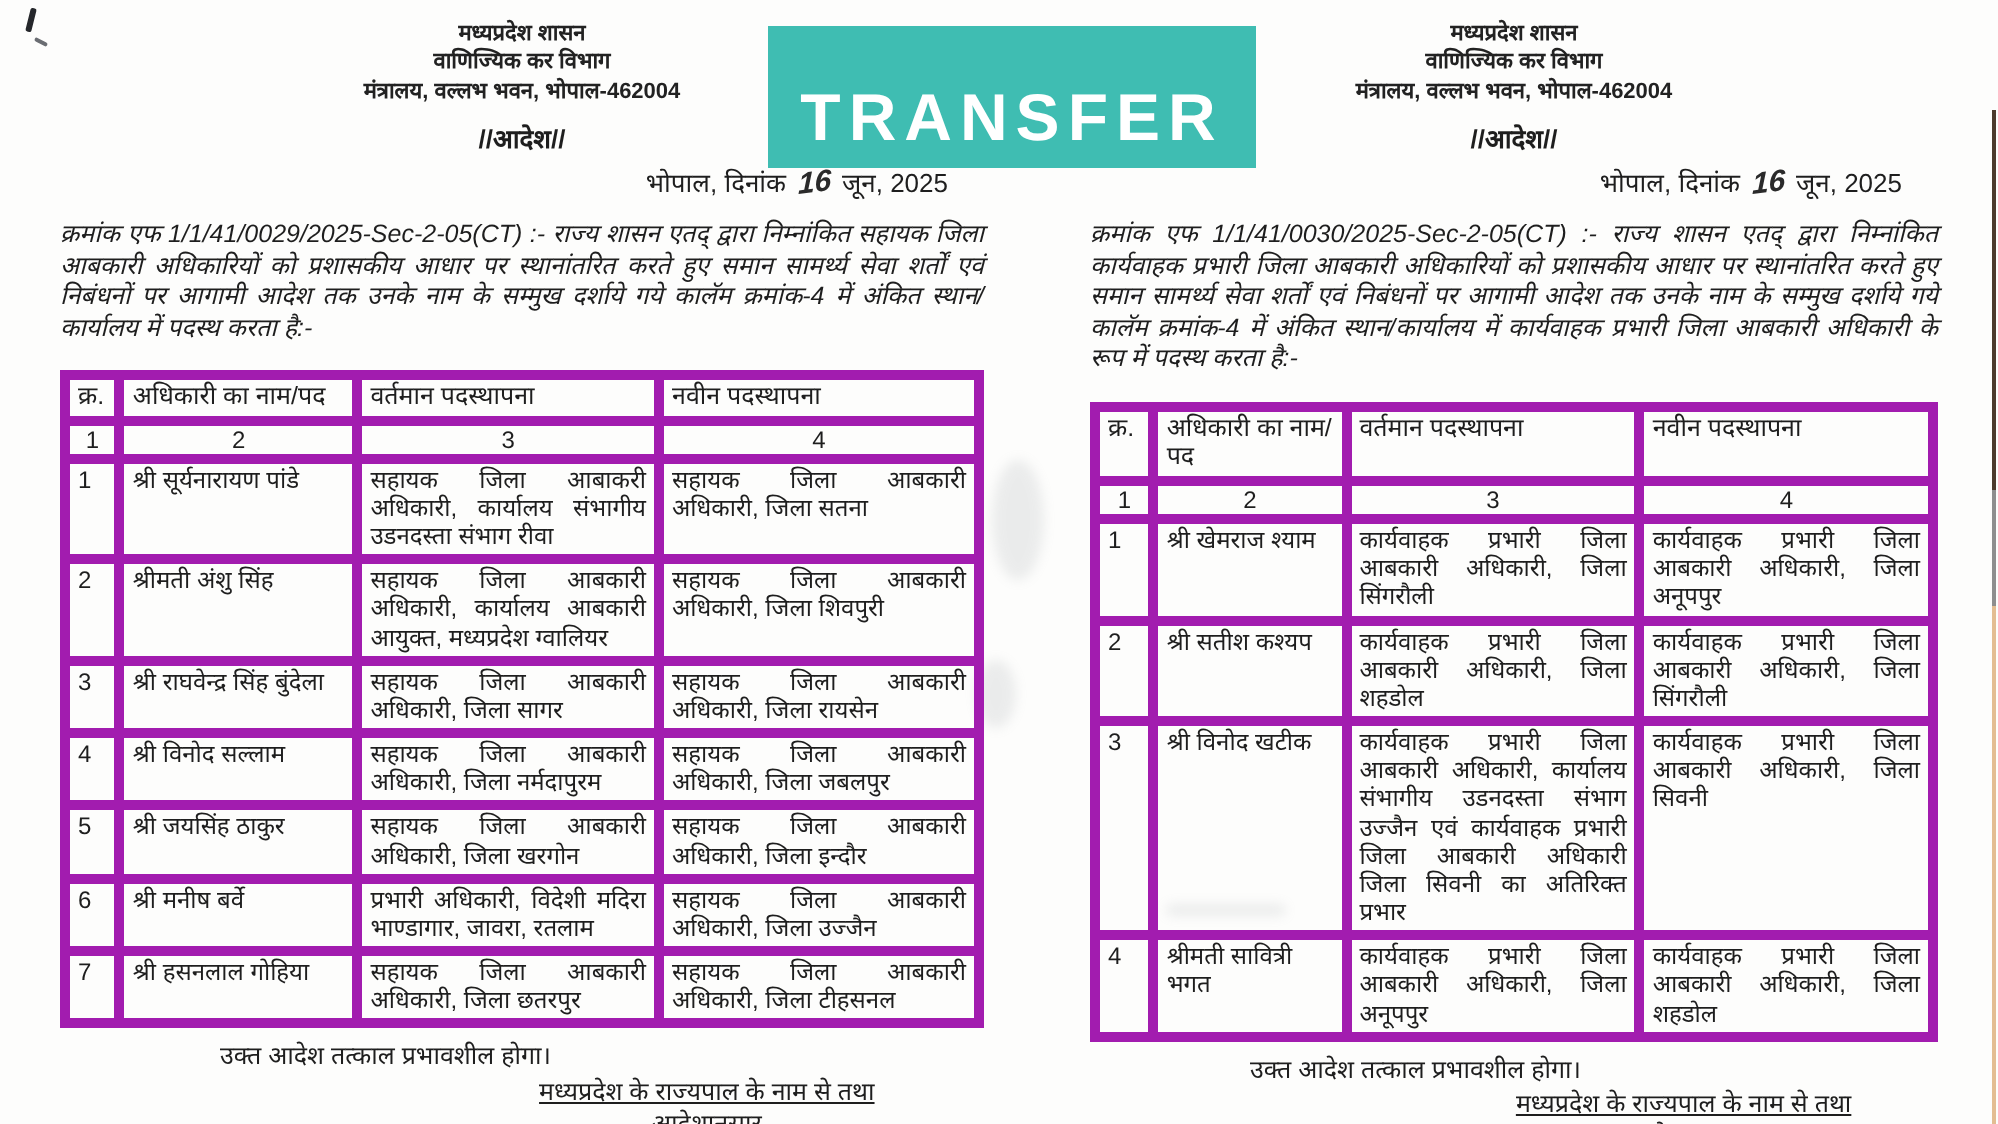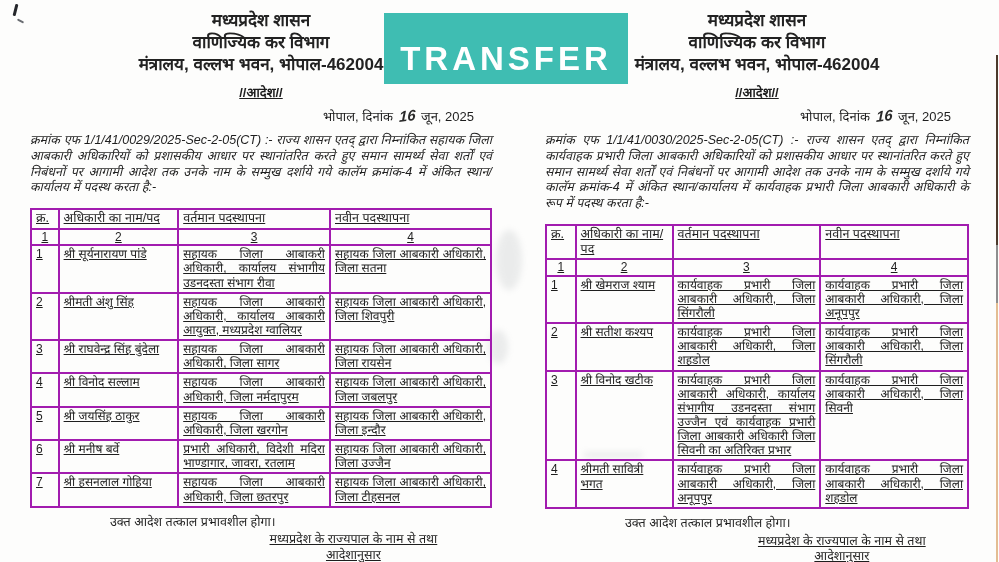--- a/index.html
+++ b/index.html
@@ -14,36 +14,36 @@
     display:flex;align-items:flex-end;justify-content:center;
   }
   .banner-label{
     font-weight:bold;font-size:33px;letter-spacing:4px;line-height:1;
     padding-bottom:9px;
   }
   
   .doc{position:absolute;top:10px;font-size:12.5px;line-height:1.25;}
   .doc-left{left:30px;width:462px;}
   .doc-right{left:545px;width:424px;}
-  .doc-header{text-align:center;font-weight:bold;font-size:17px;line-height:1.3;color:#222;}
-  .order-label{text-align:center;font-weight:bold;margin-top:9px;font-size:13px;text-decoration:underline;}
+  .doc-header{text-align:center;font-weight:bold;font-size:11px;line-height:1.3;color:#222;}
+  .order-label{text-align:center;font-weight:bold;margin-top:9px;font-size:13px;}
   .date-line{text-align:right;margin-top:5px;padding-right:18px;font-size:13px;}
   .handwritten{
     display:inline-block;font-style:italic;font-size:15px;font-weight:bold;
     transform:rotate(-7deg) skewX(-8deg);margin:0 2px;color:#2a2a2a;
   }
   .para{margin-top:8px;text-align:justify;font-style:italic;}
   
   table.order-table{
     width:100%;border-collapse:collapse;margin-top:4px;
     font-size:12px;line-height:1.18;
   }
   table.order-table th,table.order-table td{
-    border:2px solid #a21caf;padding:1px 4px 2px 4px;vertical-align:top;
-    font-weight:normal;text-align:left;text-decoration:underline;
+    border:5px solid #a21caf;padding:1px 4px 2px 4px;vertical-align:top;
+    font-weight:normal;text-align:left;
   }
   table.order-table th{font-size:12.5px;}
   table.order-table tr.numrow td{text-align:center;padding:0 4px;}
   table.order-table td:first-child{text-align:left;}
   table.order-table tbody td:not(:first-child):not(:nth-child(2)){
     text-align:justify;text-align-last:left;
   }
   .t-left th:nth-child(1),.t-left td:nth-child(1){width:6%;}
   .t-left th:nth-child(2),.t-left td:nth-child(2){width:26%;}
   .t-left th:nth-child(3),.t-left td:nth-child(3){width:33%;}

